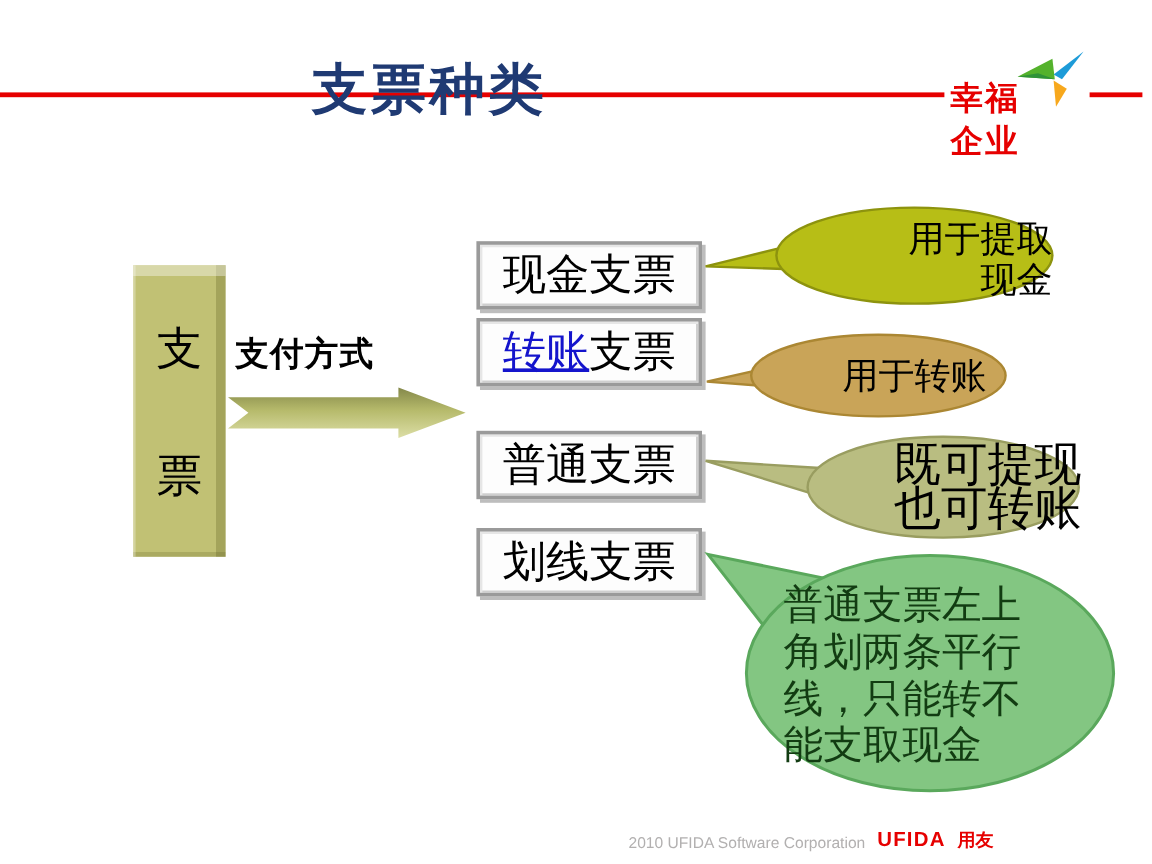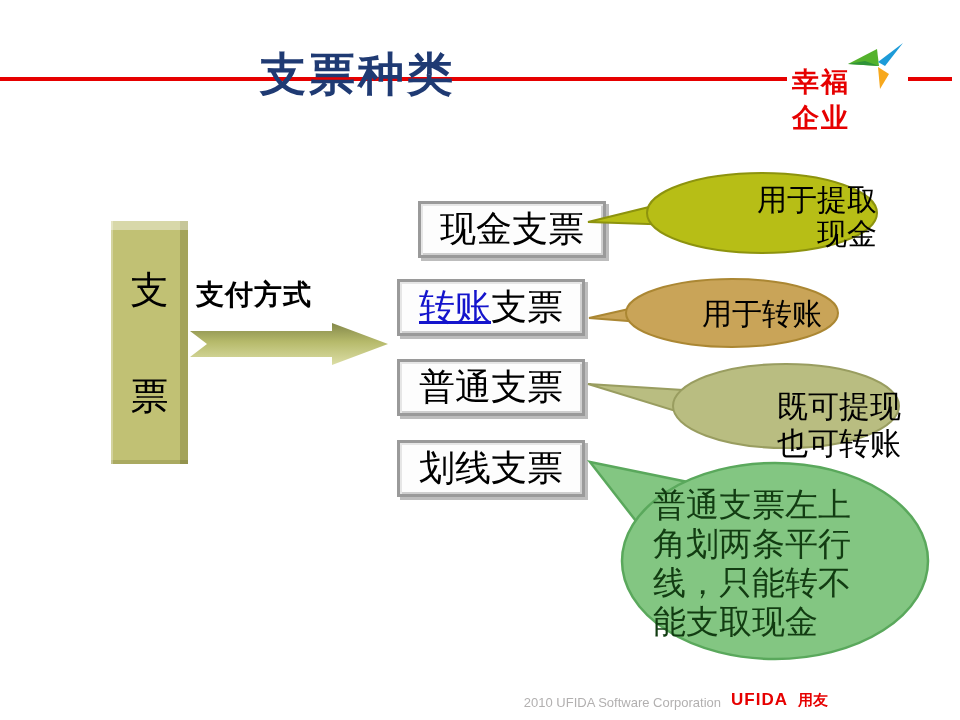--- a/index.html
+++ b/index.html
@@ -34,41 +34,41 @@
   .arrow-label { position:absolute; left:196px; top:276px; font-size:28px; font-weight:bold;
                  color:#000; letter-spacing:1px; }
   .flow-arrow { position:absolute; left:190px; top:322px; }
 
   
   .check-box { position:absolute; left:397px; width:188px; height:57px; background:#fdfdfd;
                border:3px solid #9a9a9a; display:flex; align-items:center; justify-content:center;
                font-size:36px; color:#000;
                box-shadow: inset 2px 2px 0 #e6e6e6, inset -2px -2px 0 #cfcfcf,
                            3px 3px 0 #bdbdbd; }
-  .box-cash     { top:201px;margin-left:21px; }
-  .box-transfer { top:279px; }
+  .box-cash     { top:201px; }
+  .box-transfer { top:265px; }
   .box-ordinary { top:359px; }
   .box-crossed  { top:440px;align-items:center; }
   .link { color:#1414cc; text-decoration:underline; cursor:pointer; }
 
   
   .callout-svg { position:absolute; }
   .co1 { left:585px; top:170px; }
   .co2 { left:585px; top:276px; }
   .co3 { left:585px; top:362px; }
   .co4 { left:585px; top:452px; }
   .co1 ellipse, .co1 polygon { stroke:#8d930e; stroke-width:2; }
   .co2 ellipse, .co2 polygon { stroke:#ab8733; stroke-width:2; }
   .co3 ellipse, .co3 polygon { stroke:#999d60; stroke-width:2; }
   .co4 ellipse, .co4 polygon { stroke:#5aa85c; stroke-width:2.5; }
 
   .callout-text { position:absolute; color:#000; text-align:right; z-index:4; }
   .ct1 { left:647px; top:183px; width:230px; font-size:30px; line-height:34px; }
   .ct2 { left:642px; top:297px; width:180px; font-size:30px; line-height:34px; }
-  .ct3 { left:671px; top:369px; width:230px; font-size:31px; line-height:37px;margin-top:19px; }
+  .ct3 { left:671px; top:369px; width:230px; font-size:39px; line-height:37px; }
   .ct4 { left:653px; top:486px; width:250px; font-size:33px; line-height:39px;
          text-align:left; color:#123c12; font-weight:500; }
 
   
   .footer { position:absolute; right:32px; bottom:10px; display:flex; align-items:flex-end;
             gap:10px; font-family:"Liberation Sans","DejaVu Sans",sans-serif; }
   .copyright { color:#b2b0b0; font-size:13px; }
   .brand-en { color:#e60000; font-size:17px; font-weight:bold; letter-spacing:1px; }
   .brand-cn { color:#e60000; font-size:15px; font-weight:bold; }
 </style>

